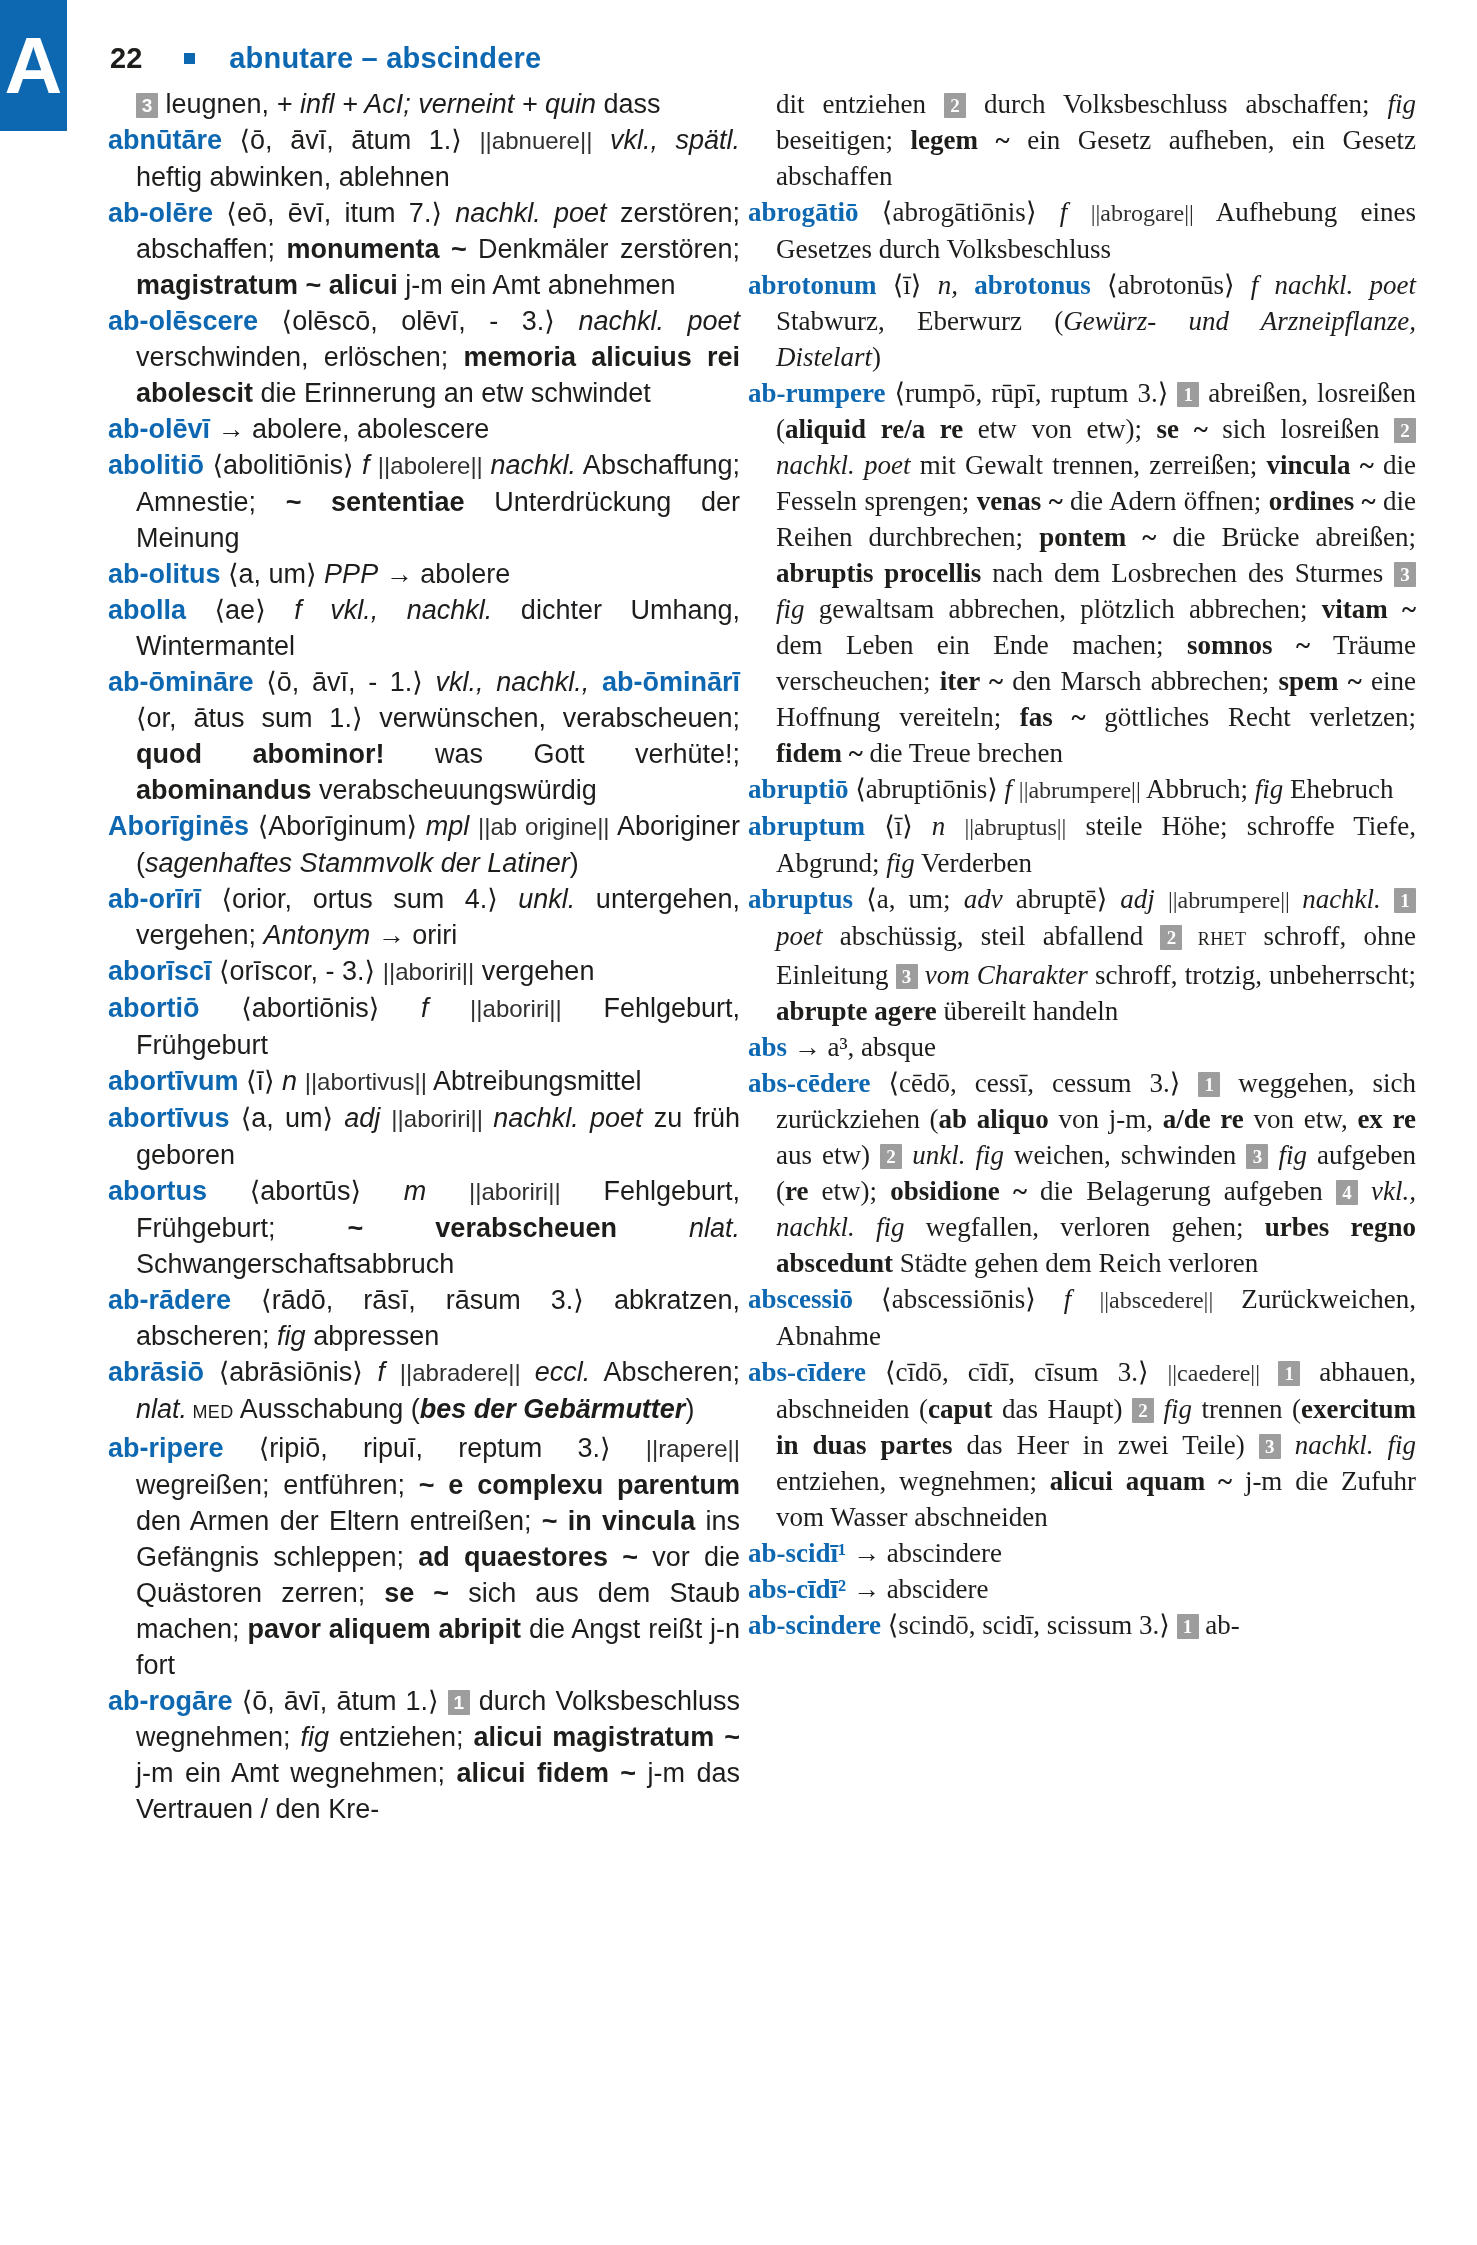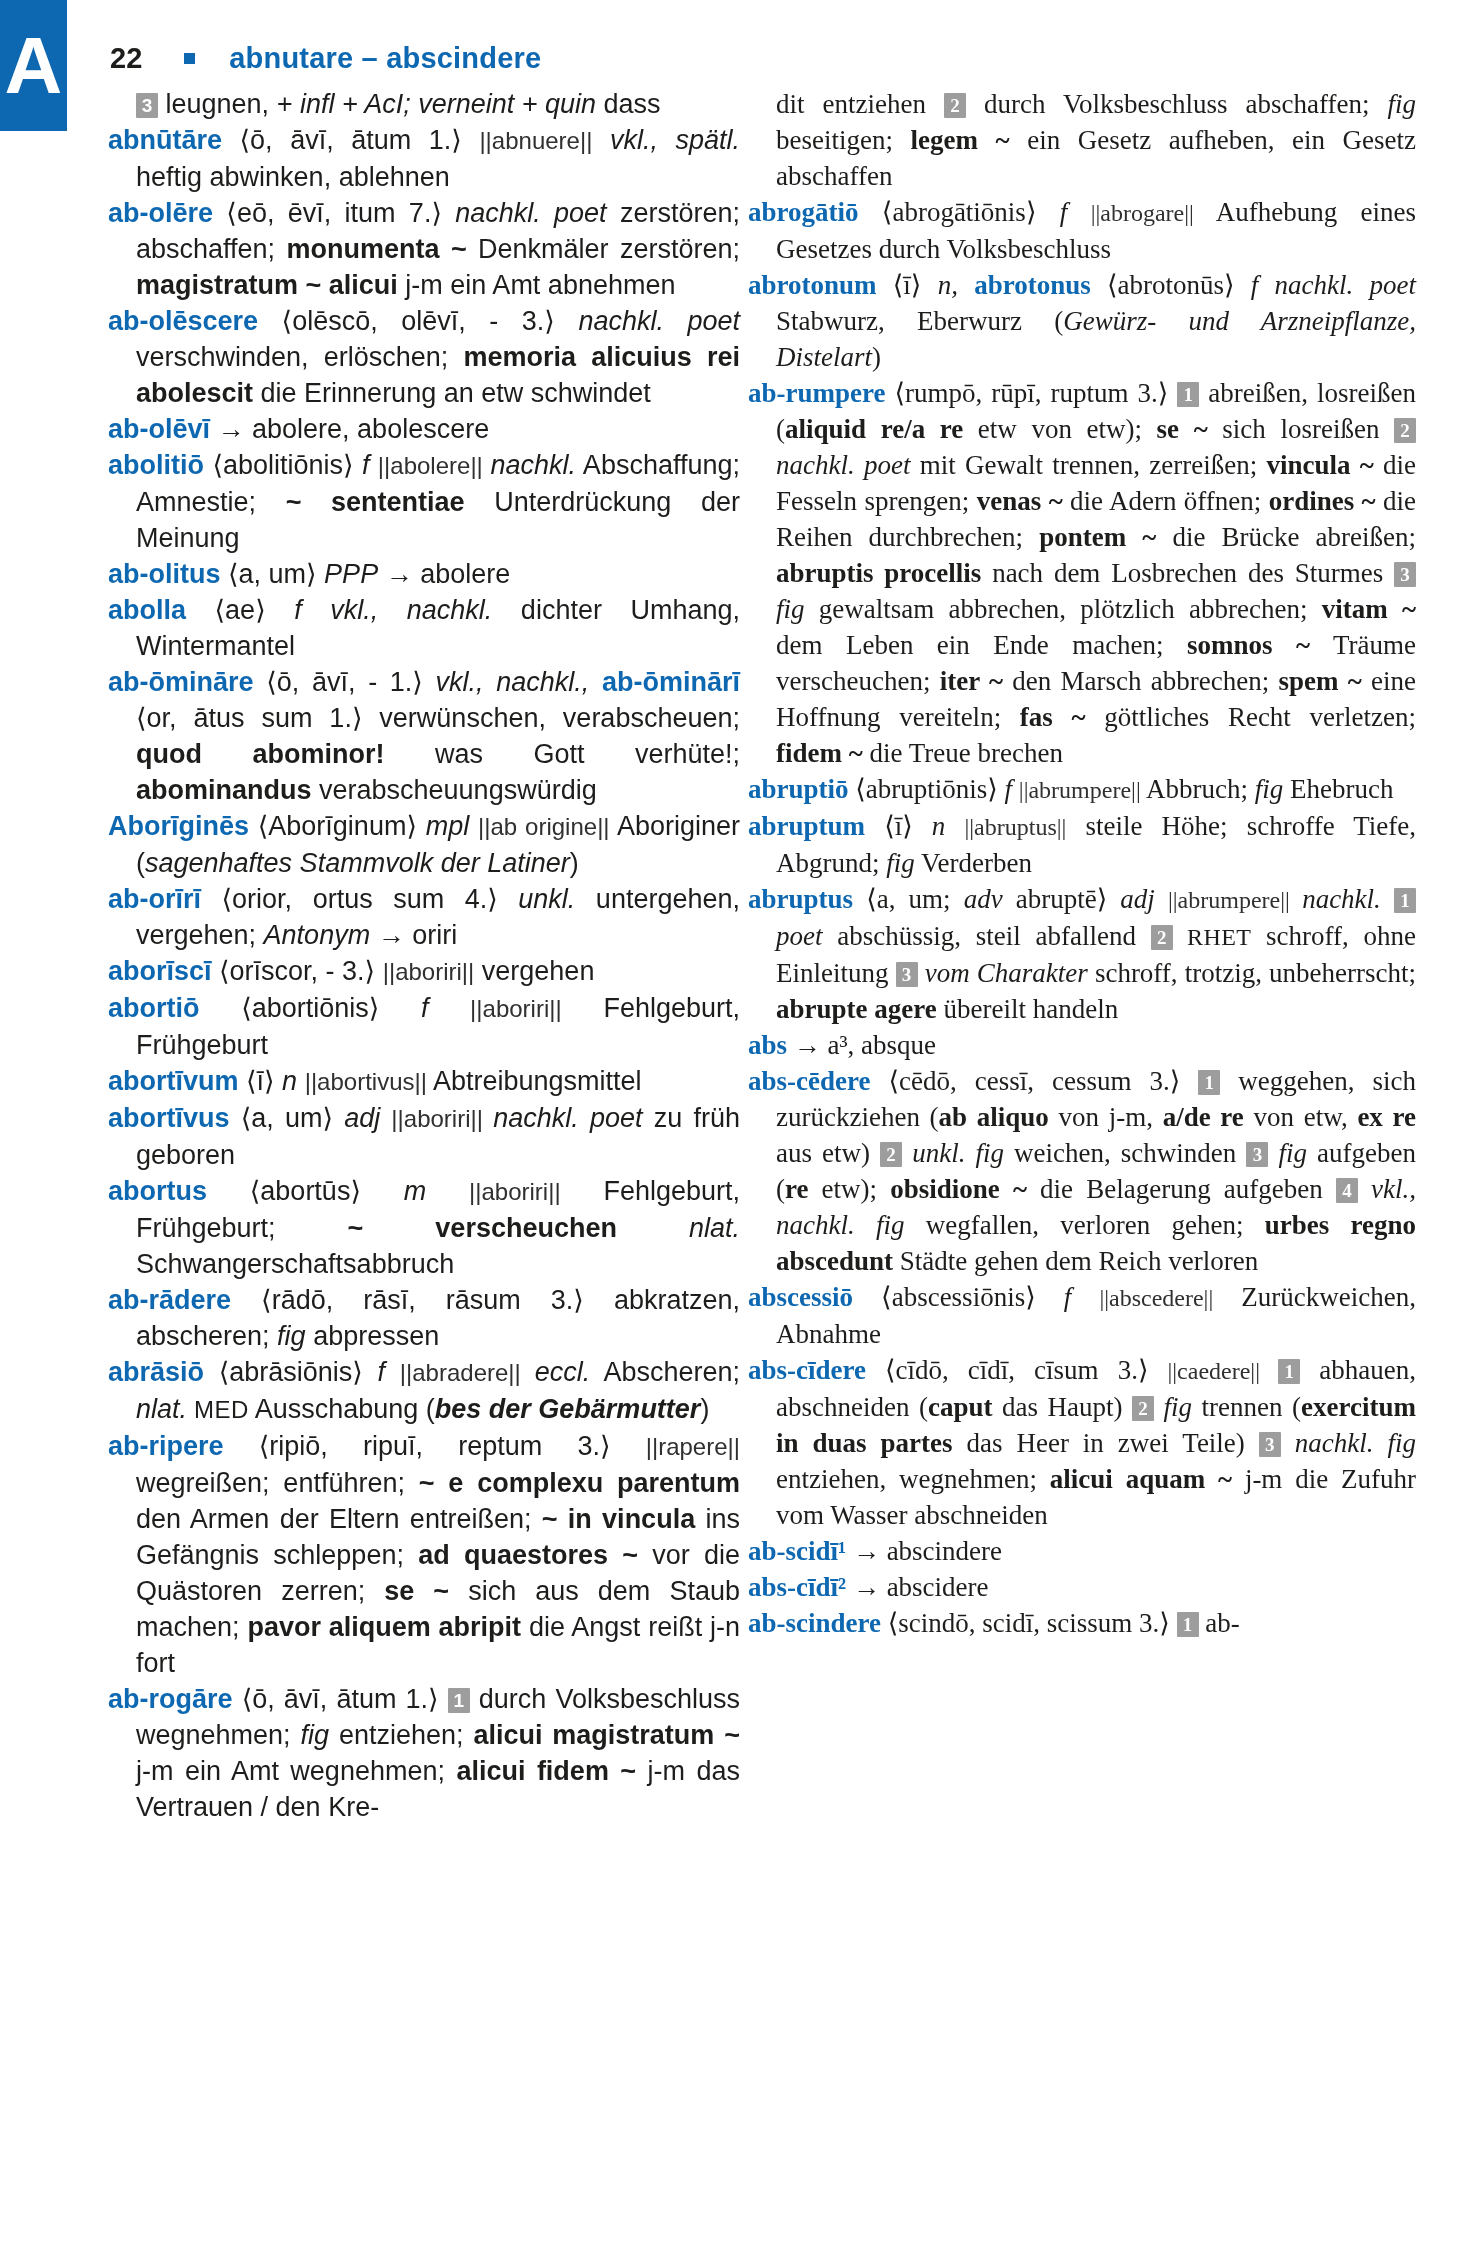--- a/index.html
+++ b/index.html
@@ -66,21 +66,21 @@
     text-indent: -28px;
   }
   p.entry.cont {
     text-indent: 0;
   }
   .seg-hw { color: var(--blue, #0e68b1); font-weight: bold; }
   .seg-b  { font-weight: bold; }
   .seg-i  { font-style: italic; }
   .seg-bi { font-weight: bold; font-style: italic; }
   .seg-g  { font-size: 24px; color: #303030; }
-  .seg-sc { font-size: 24px; letter-spacing: 0.4px; }
+  .seg-sc { font-size: 18px; letter-spacing: 0.4px; }
   .badge {
     display: inline-block;
     min-width: 22px;
     height: 25px;
     line-height: 25px;
     text-align: center;
     background: var(--badge, #9d9d9d);
     color: #ffffff;
     font-weight: bold;
     font-style: normal;
@@ -112,21 +112,21 @@
     <p class="entry hang"><span class="seg-hw">abolitiō</span><span class="seg-p"> ⟨abolitiōnis⟩ </span><span class="seg-i">f </span><span class="seg-g">||abolere|| </span><span class="seg-i">nachkl.</span><span class="seg-p"> Abschaffung; Amnestie; </span><span class="seg-b">~ sententiae</span><span class="seg-p"> Unterdrückung der Meinung</span></p>
     <p class="entry hang"><span class="seg-hw">ab-olitus</span><span class="seg-p"> ⟨a, um⟩ </span><span class="seg-i">PPP</span><span class="seg-p"> → abolere</span></p>
     <p class="entry hang"><span class="seg-hw">abolla</span><span class="seg-p"> ⟨ae⟩ </span><span class="seg-i">f vkl., nachkl.</span><span class="seg-p"> dichter Umhang, Wintermantel</span></p>
     <p class="entry hang"><span class="seg-hw">ab-ōmināre</span><span class="seg-p"> ⟨ō, āvī, - 1.⟩ </span><span class="seg-i">vkl., nachkl.,</span><span class="seg-hw"> ab-ōminārī</span><span class="seg-p"> ⟨or, ātus sum 1.⟩ verwünschen, verabscheuen; </span><span class="seg-b">quod abominor!</span><span class="seg-p"> was Gott verhüte!; </span><span class="seg-b">abominandus</span><span class="seg-p"> verabscheuungswürdig</span></p>
     <p class="entry hang"><span class="seg-hw">Aborīginēs</span><span class="seg-p"> ⟨Aborīginum⟩ </span><span class="seg-i">mpl </span><span class="seg-g">||ab origine||</span><span class="seg-p"> Aboriginer (</span><span class="seg-i">sagenhaftes Stammvolk der Latiner</span><span class="seg-p">)</span></p>
     <p class="entry hang"><span class="seg-hw">ab-orīrī</span><span class="seg-p"> ⟨orior, ortus sum 4.⟩ </span><span class="seg-i">unkl.</span><span class="seg-p"> untergehen, vergehen; </span><span class="seg-i">Antonym</span><span class="seg-p"> → oriri</span></p>
     <p class="entry hang"><span class="seg-hw">aborīscī</span><span class="seg-p"> ⟨orīscor, - 3.⟩ </span><span class="seg-g">||aboriri||</span><span class="seg-p"> vergehen</span></p>
     <p class="entry hang"><span class="seg-hw">abortiō</span><span class="seg-p"> ⟨abortiōnis⟩ </span><span class="seg-i">f </span><span class="seg-g">||aboriri||</span><span class="seg-p"> Fehlgeburt, Frühgeburt</span></p>
     <p class="entry hang"><span class="seg-hw">abortīvum</span><span class="seg-p"> ⟨ī⟩ </span><span class="seg-i">n </span><span class="seg-g">||abortivus||</span><span class="seg-p"> Abtreibungsmittel</span></p>
     <p class="entry hang"><span class="seg-hw">abortīvus</span><span class="seg-p"> ⟨a, um⟩ </span><span class="seg-i">adj </span><span class="seg-g">||aboriri|| </span><span class="seg-i">nachkl. poet</span><span class="seg-p"> zu früh geboren</span></p>
-    <p class="entry hang"><span class="seg-hw">abortus</span><span class="seg-p"> ⟨abortūs⟩ </span><span class="seg-i">m </span><span class="seg-g">||aboriri||</span><span class="seg-p"> Fehlgeburt, Frühgeburt; </span><span class="seg-b">~ verscheuchen</span><span class="seg-i"> nlat.</span><span class="seg-p"> Schwangerschaftsabbruch</span></p>
+    <p class="entry hang"><span class="seg-hw">abortus</span><span class="seg-p"> ⟨abortūs⟩ </span><span class="seg-i">m </span><span class="seg-g">||aboriri||</span><span class="seg-p"> Fehlgeburt, Frühgeburt; </span><span class="seg-b">~ verabscheuen</span><span class="seg-i"> nlat.</span><span class="seg-p"> Schwangerschaftsabbruch</span></p>
     <p class="entry hang"><span class="seg-hw">ab-rādere</span><span class="seg-p"> ⟨rādō, rāsī, rāsum 3.⟩ abkratzen, abscheren; </span><span class="seg-i">fig</span><span class="seg-p"> abpressen</span></p>
     <p class="entry hang"><span class="seg-hw">abrāsiō</span><span class="seg-p"> ⟨abrāsiōnis⟩ </span><span class="seg-i">f </span><span class="seg-g">||abradere|| </span><span class="seg-i">eccl.</span><span class="seg-p"> Abscheren; </span><span class="seg-i">nlat.</span><span class="seg-sc"> MED</span><span class="seg-p"> Ausschabung (</span><span class="seg-bi">bes der Gebärmutter</span><span class="seg-p">)</span></p>
     <p class="entry hang"><span class="seg-hw">ab-ripere</span><span class="seg-p"> ⟨ripiō, ripuī, reptum 3.⟩ </span><span class="seg-g">||rapere||</span><span class="seg-p"> wegreißen; entführen; </span><span class="seg-b">~ e complexu parentum</span><span class="seg-p"> den Armen der Eltern entreißen; </span><span class="seg-b">~ in vincula</span><span class="seg-p"> ins Gefängnis schleppen; </span><span class="seg-b">ad quaestores ~</span><span class="seg-p"> vor die Quästoren zerren; </span><span class="seg-b">se ~</span><span class="seg-p"> sich aus dem Staub machen; </span><span class="seg-b">pavor aliquem abripit</span><span class="seg-p"> die Angst reißt j-n fort</span></p>
     <p class="entry hang"><span class="seg-hw">ab-rogāre</span><span class="seg-p"> ⟨ō, āvī, ātum 1.⟩ </span><span class="badge">1</span><span class="seg-p"> durch Volksbeschluss wegnehmen; </span><span class="seg-i">fig</span><span class="seg-p"> entziehen; </span><span class="seg-b">alicui magistratum ~</span><span class="seg-p"> j-m ein Amt wegnehmen; </span><span class="seg-b">alicui fidem ~</span><span class="seg-p"> j-m das Vertrauen / den Kre-</span></p>
   </div>
 <div class="col col-right">
     <p class="entry cont"><span class="seg-p">dit entziehen </span><span class="badge">2</span><span class="seg-p"> durch Volksbeschluss abschaffen; </span><span class="seg-i">fig</span><span class="seg-p"> beseitigen; </span><span class="seg-b">legem ~</span><span class="seg-p"> ein Gesetz aufheben, ein Gesetz abschaffen</span></p>
     <p class="entry hang"><span class="seg-hw">abrogātiō</span><span class="seg-p"> ⟨abrogātiōnis⟩ </span><span class="seg-i">f </span><span class="seg-g">||abrogare||</span><span class="seg-p"> Aufhebung eines Gesetzes durch Volksbeschluss</span></p>
     <p class="entry hang"><span class="seg-hw">abrotonum</span><span class="seg-p"> ⟨ī⟩ </span><span class="seg-i">n,</span><span class="seg-hw"> abrotonus</span><span class="seg-p"> ⟨abrotonūs⟩ </span><span class="seg-i">f nachkl. poet</span><span class="seg-p"> Stabwurz, Eberwurz (</span><span class="seg-i">Gewürz- und Arzneipflanze, Distelart</span><span class="seg-p">)</span></p>
     <p class="entry hang"><span class="seg-hw">ab-rumpere</span><span class="seg-p"> ⟨rumpō, rūpī, ruptum 3.⟩ </span><span class="badge">1</span><span class="seg-p"> abreißen, losreißen (</span><span class="seg-b">aliquid re/a re</span><span class="seg-p"> etw von etw); </span><span class="seg-b">se ~</span><span class="seg-p"> sich losreißen </span><span class="badge">2</span><span class="seg-i"> nachkl. poet</span><span class="seg-p"> mit Gewalt trennen, zerreißen; </span><span class="seg-b">vincula ~</span><span class="seg-p"> die Fesseln sprengen; </span><span class="seg-b">venas ~</span><span class="seg-p"> die Adern öffnen; </span><span class="seg-b">ordines ~</span><span class="seg-p"> die Reihen durchbrechen; </span><span class="seg-b">pontem ~</span><span class="seg-p"> die Brücke abreißen; </span><span class="seg-b">abruptis procellis</span><span class="seg-p"> nach dem Losbrechen des Sturmes </span><span class="badge">3</span><span class="seg-i"> fig</span><span class="seg-p"> gewaltsam abbrechen, plötzlich abbrechen; </span><span class="seg-b">vitam ~</span><span class="seg-p"> dem Leben ein Ende machen; </span><span class="seg-b">somnos ~</span><span class="seg-p"> Träume verscheuchen; </span><span class="seg-b">iter ~</span><span class="seg-p"> den Marsch abbrechen; </span><span class="seg-b">spem ~</span><span class="seg-p"> eine Hoffnung vereiteln; </span><span class="seg-b">fas ~</span><span class="seg-p"> göttliches Recht verletzen; </span><span class="seg-b">fidem ~</span><span class="seg-p"> die Treue brechen</span></p>

